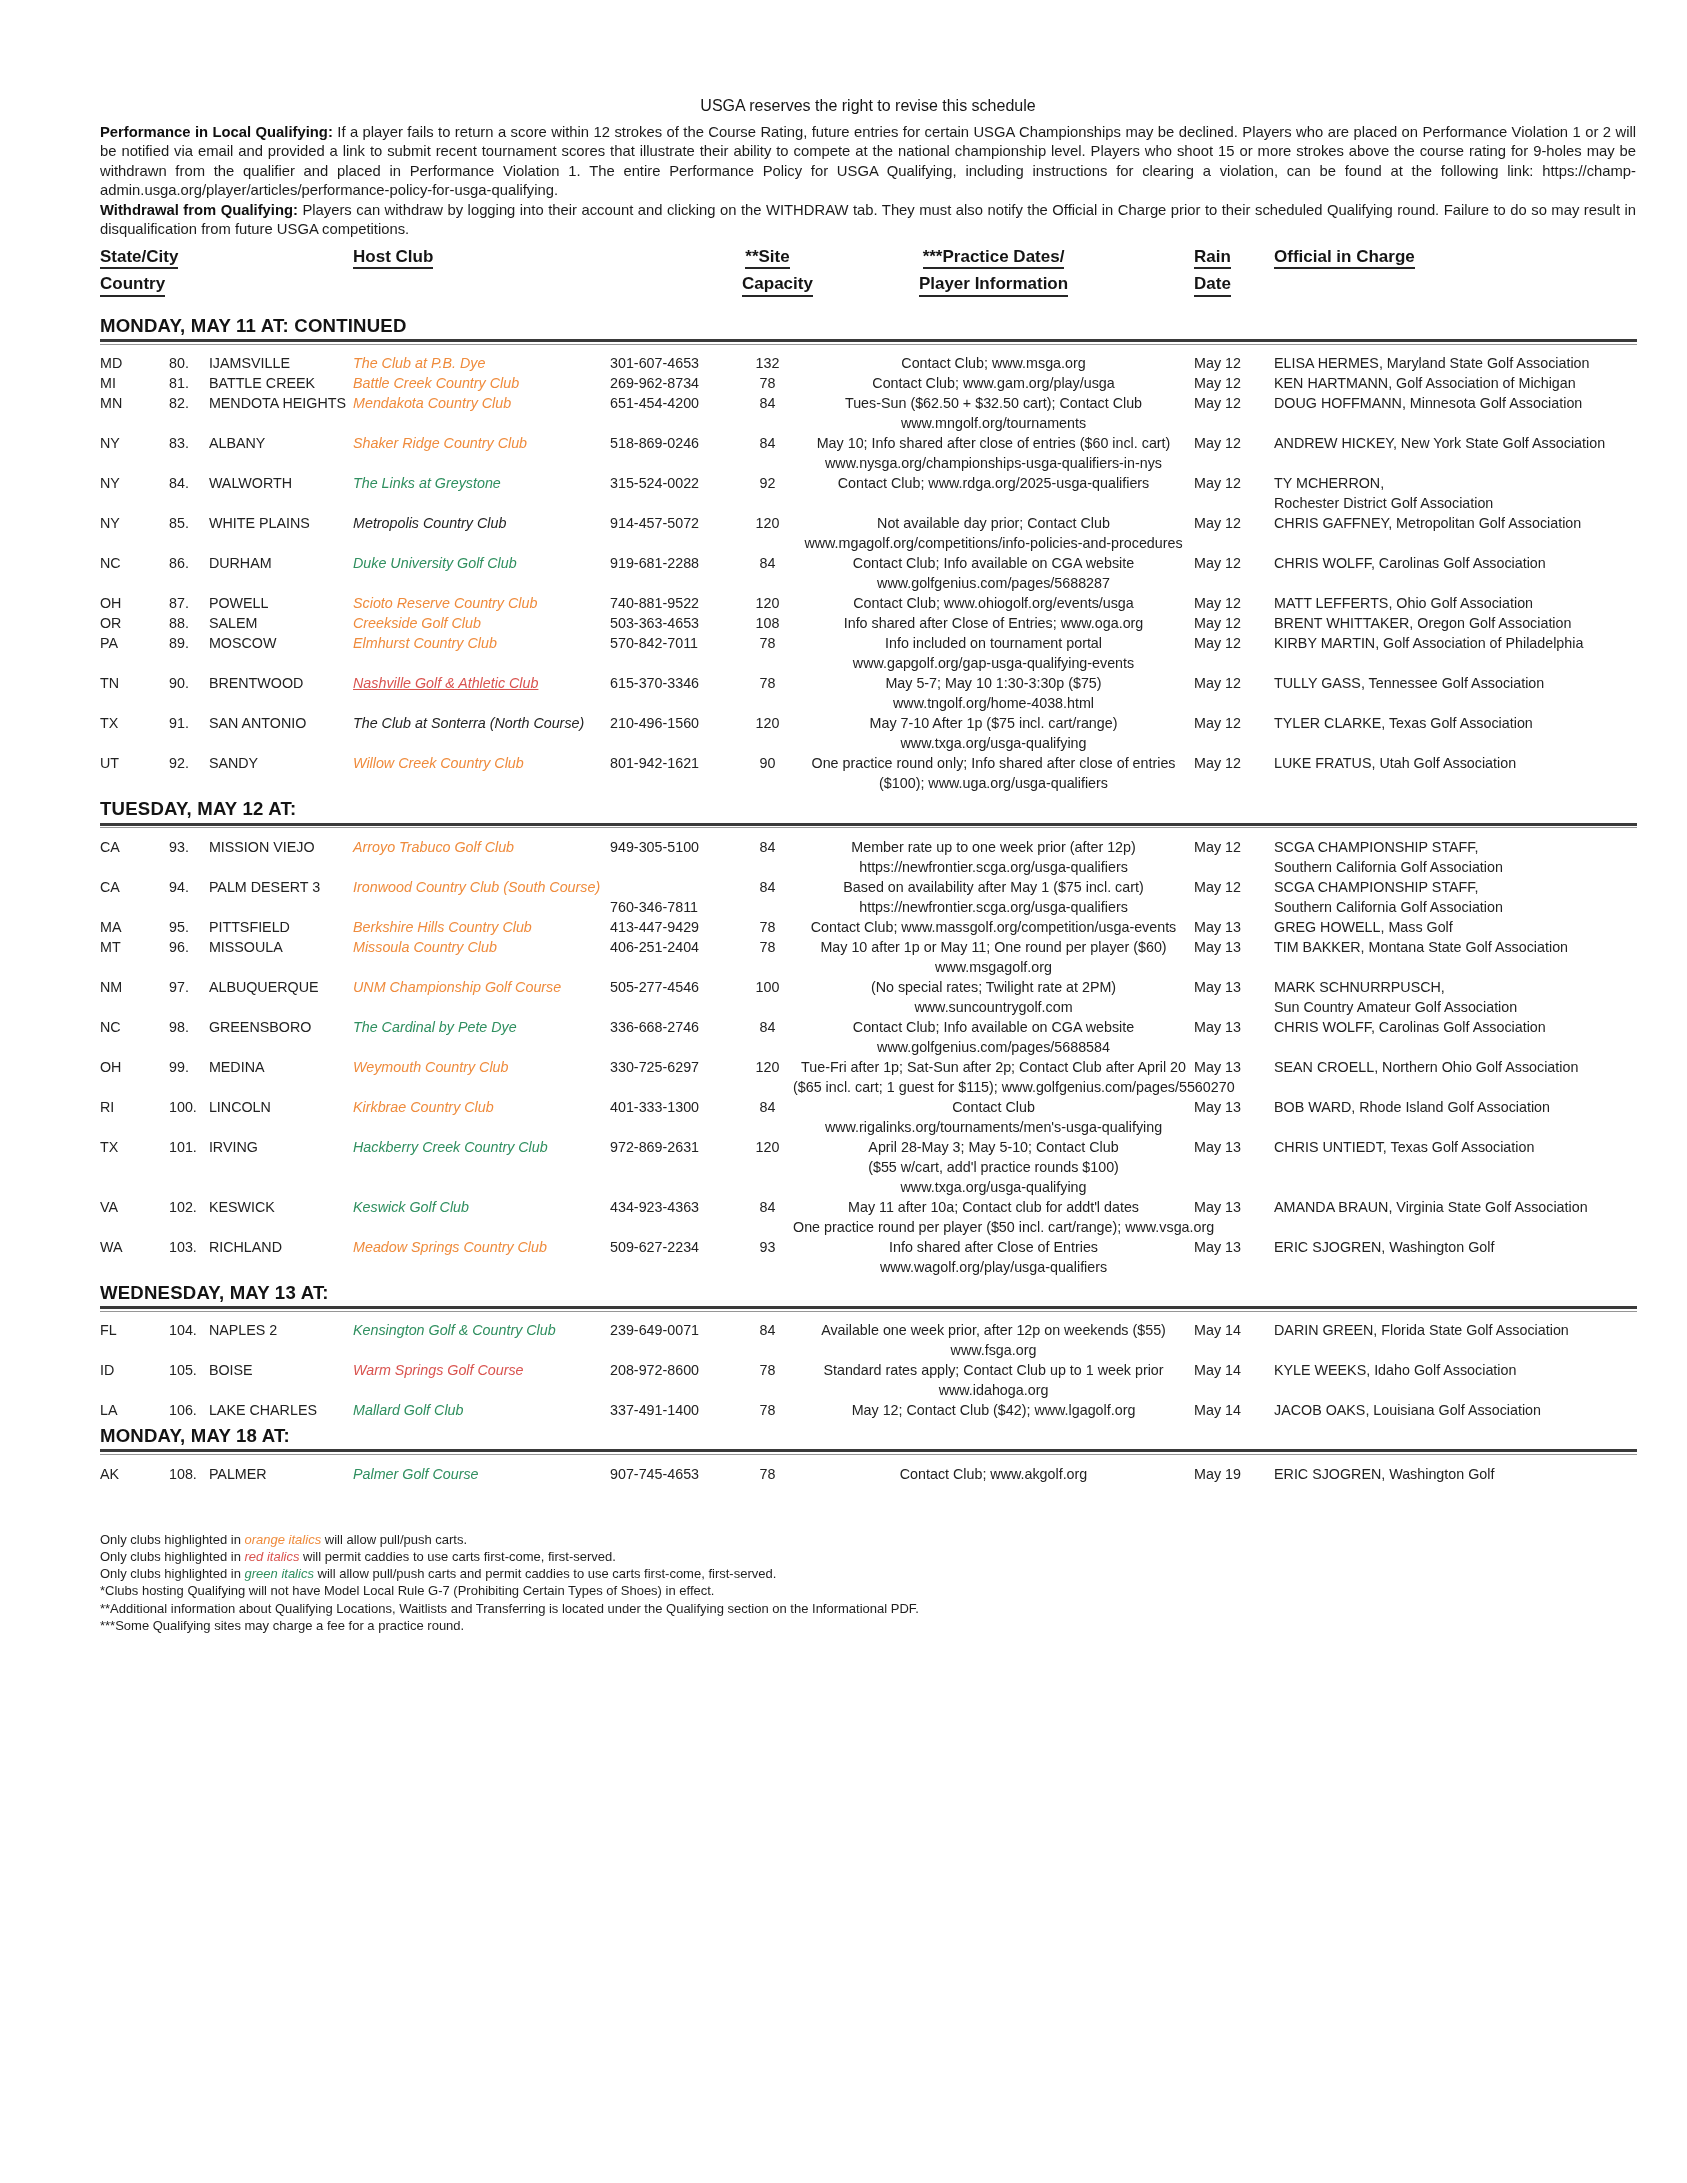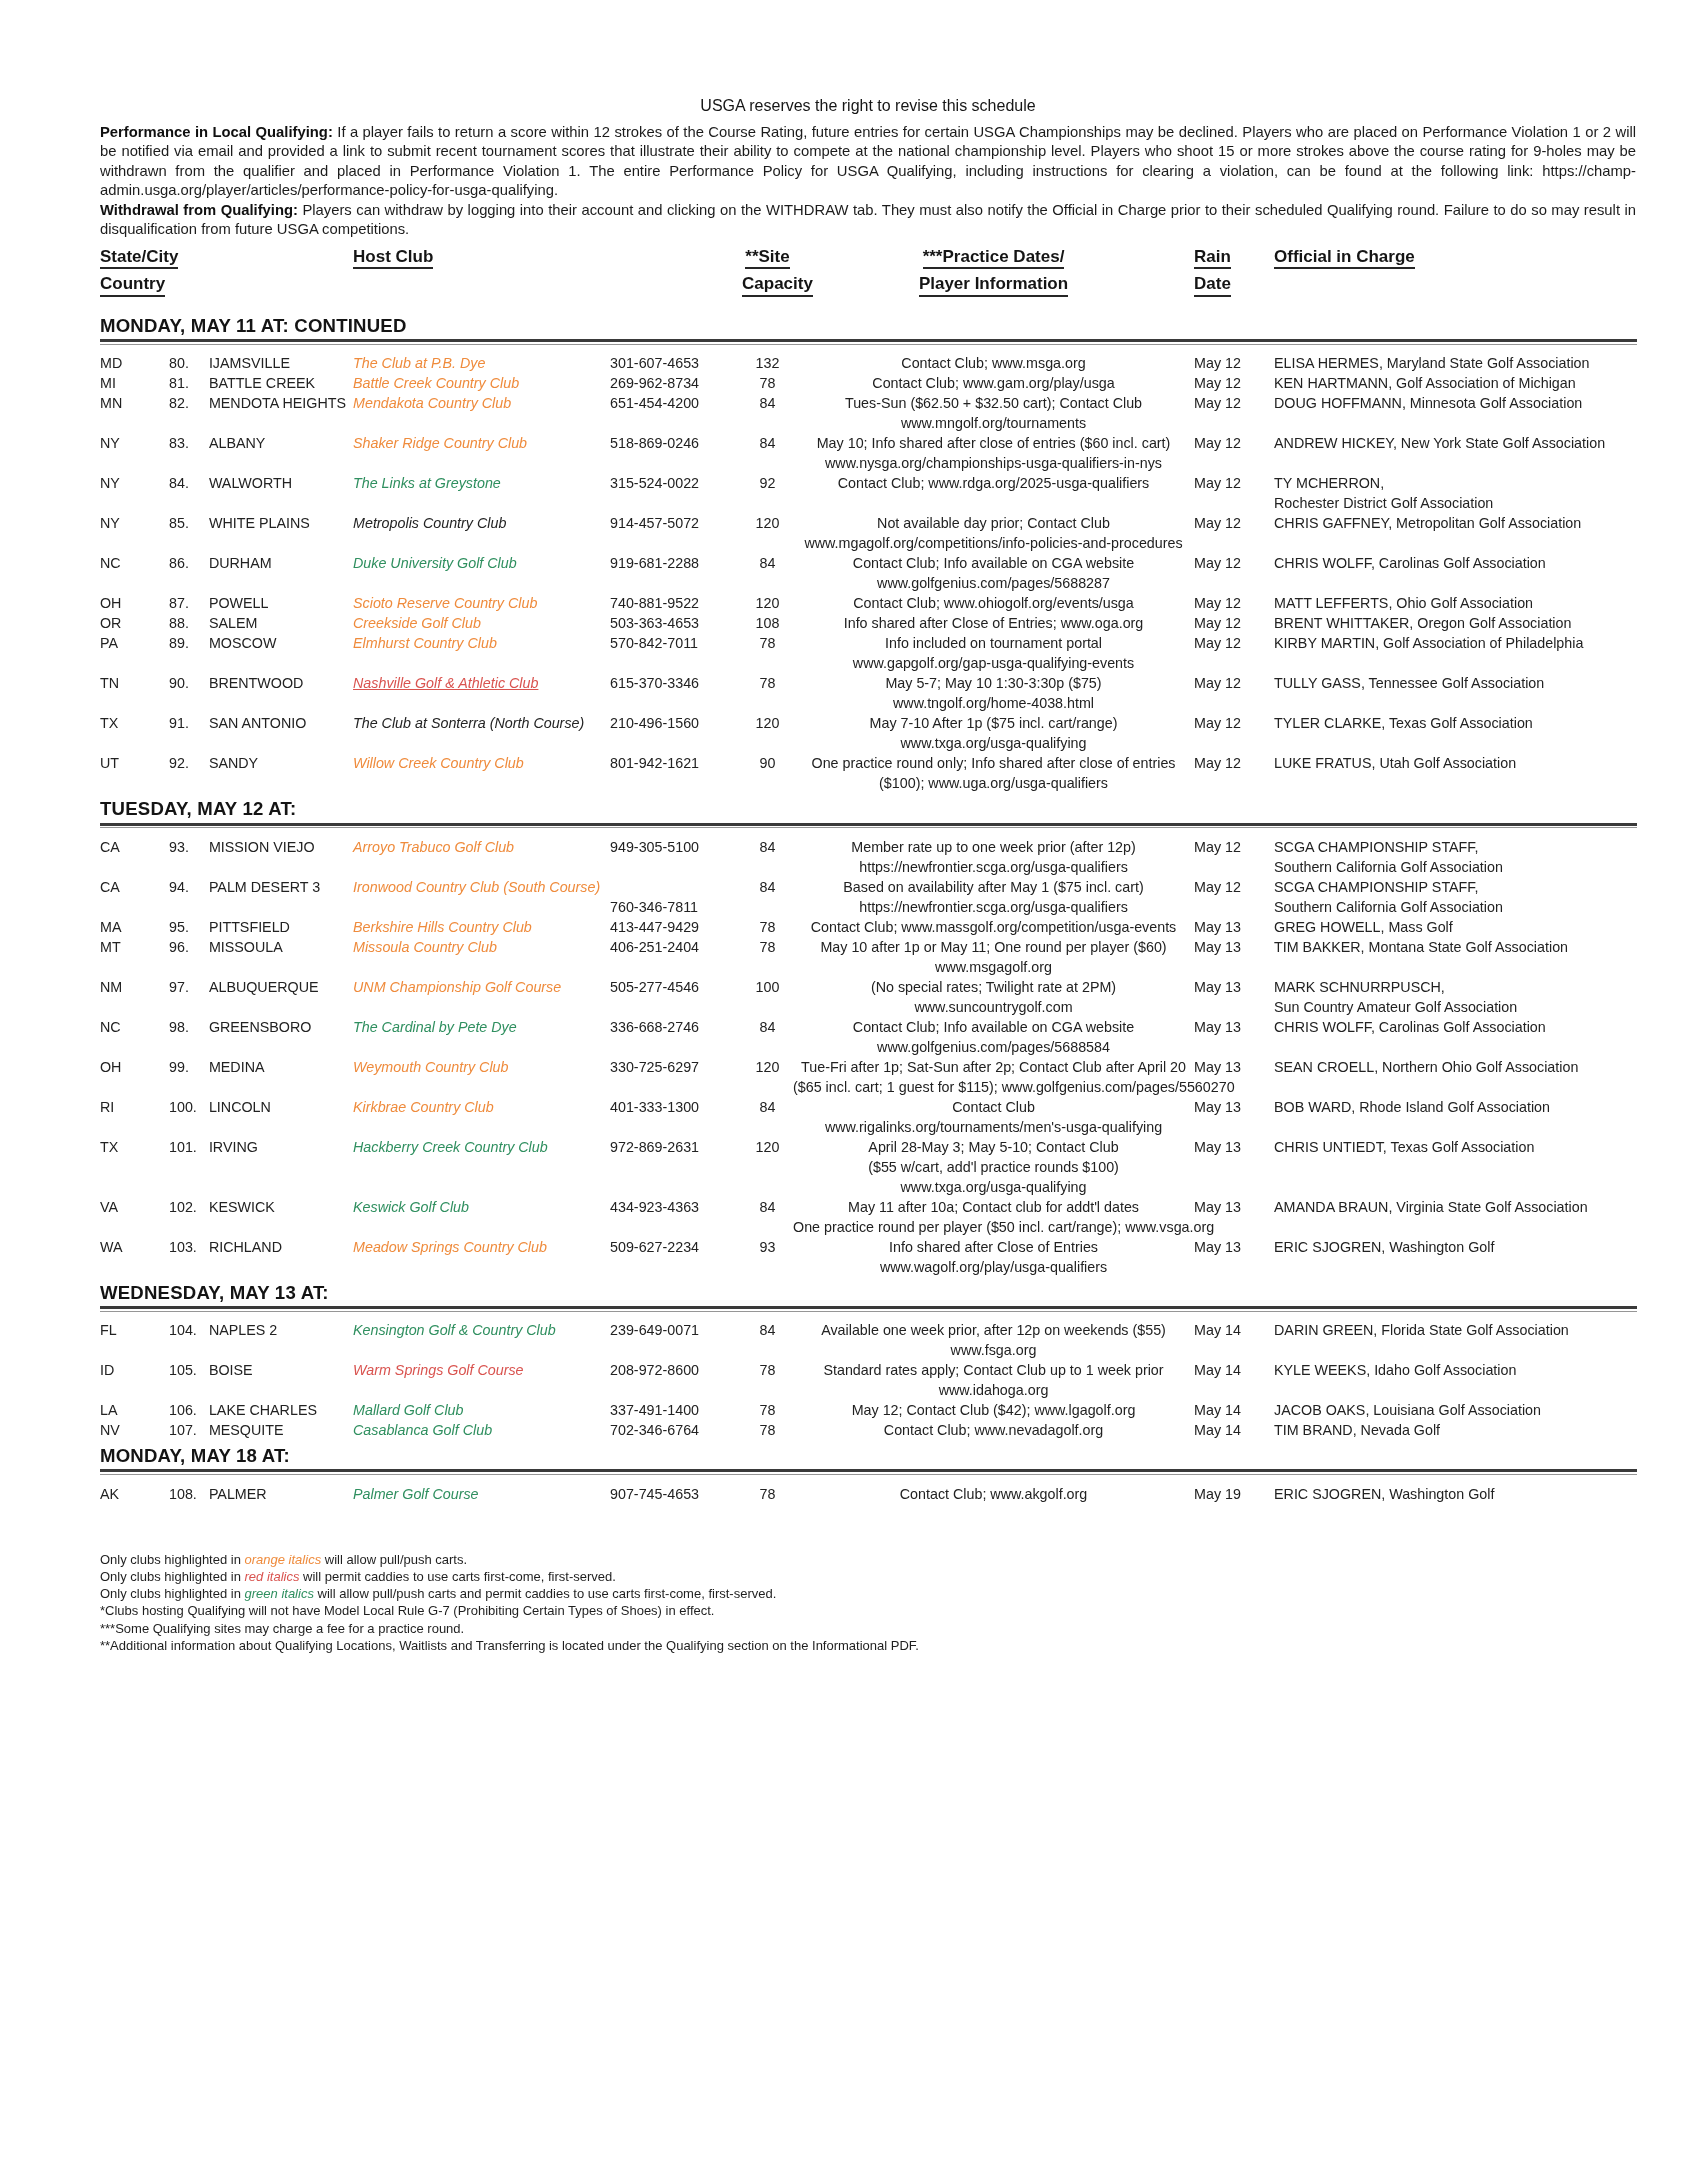--- a/index.html
+++ b/index.html
@@ -361,30 +361,20 @@
           <tr>
             <td>LA</td>
             <td><span class="num">106.</span>LAKE CHARLES</td>
             <td class="club" style="color: rgb(47, 143, 95);">Mallard Golf Club</td>
             <td>337-491-1400</td>
             <td class="ctr">78</td>
             <td class="ctr">May 12; Contact Club ($42); www.lgagolf.org</td>
             <td>May 14</td>
             <td>JACOB OAKS, Louisiana Golf Association</td>
           </tr>
-          <tr>
-            <td>NV</td>
-            <td><span class="num">107.</span>MESQUITE</td>
-            <td class="club" style="color: rgb(47, 143, 95);">Casablanca Golf Club</td>
-            <td>702-346-6764</td>
-            <td class="ctr">78</td>
-            <td class="ctr">Contact Club; www.nevadagolf.org</td>
-            <td>May 14</td>
-            <td>TIM BRAND, Nevada Golf</td>
-          </tr>
           <tr class="secrow">
             <td colspan="8">
               <div class="sec-h">MONDAY, MAY 18 AT:</div>
               <div class="sec-rule"></div>
             </td>
           </tr>
           <tr>
             <td>AK</td>
             <td><span class="num">108.</span>PALMER</td>
             <td class="club" style="color: rgb(47, 143, 95);">Palmer Golf Course</td>
@@ -395,17 +385,17 @@
             <td>ERIC SJOGREN, Washington Golf</td>
           </tr>
         </tbody>
       </table>
     </div>
   <div class="footnotes" id="footnotes">
       <div>Only clubs highlighted in <em style="color: rgb(239, 139, 60);">orange italics</em> will allow pull/push carts.</div>
       <div>Only clubs highlighted in <em style="color: rgb(217, 83, 79);">red italics</em> will permit caddies to use carts first-come, first-served.</div>
       <div>Only clubs highlighted in <em style="color: rgb(47, 143, 95);">green italics</em> will allow pull/push carts and permit caddies to use carts first-come, first-served.</div>
       <div>*Clubs hosting Qualifying will not have Model Local Rule G-7 (Prohibiting Certain Types of Shoes) in effect.</div>
+      <div>**Additional information about Qualifying Locations, Waitlists and Transferring is located under the Qualifying section on the Informational PDF.</div>
       <div>***Some Qualifying sites may charge a fee for a practice round.</div>
-      <div>**Additional information about Qualifying Locations, Waitlists and Transferring is located under the Qualifying section on the Informational PDF.</div>
     </div>
 </div>
 
 
 </body></html>

